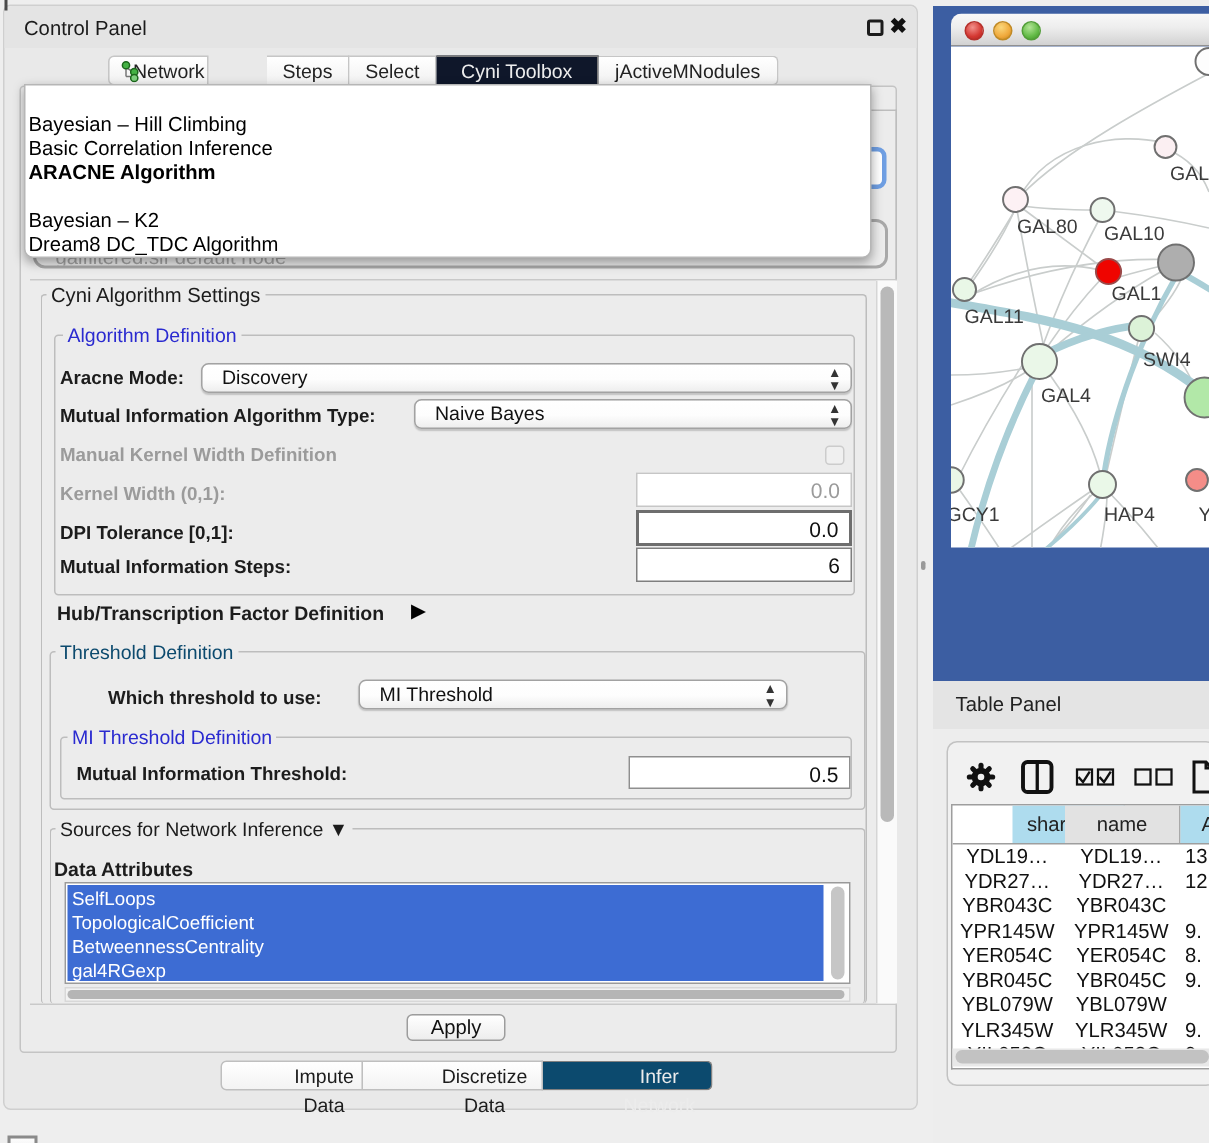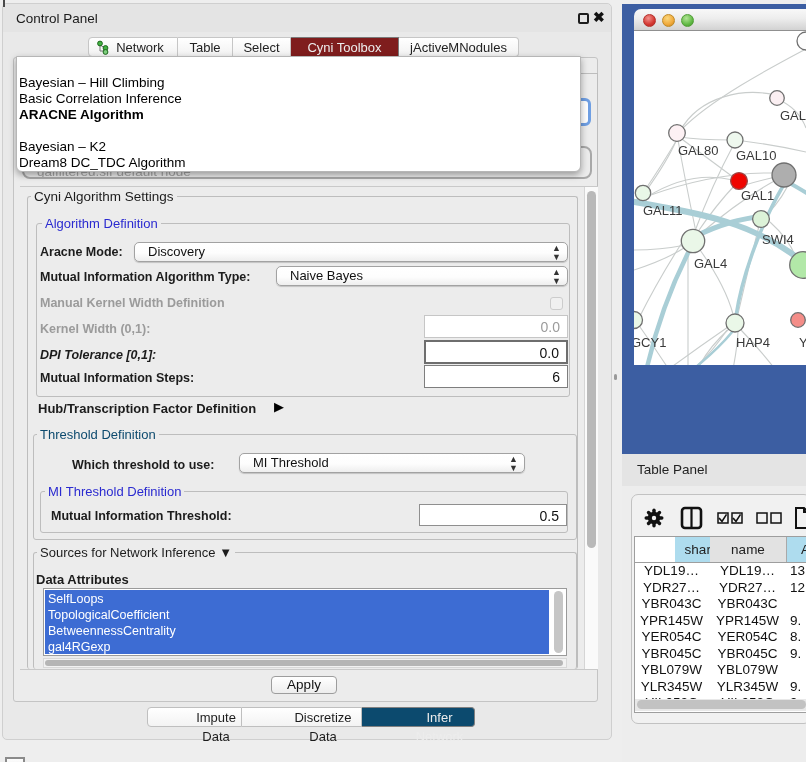--- a/index.html
+++ b/index.html
@@ -15,21 +15,21 @@
   #btn-float { position:absolute; left:578px; top:13px; width:11px; height:11px;
         border:2px solid #1c1c1c; border-radius:2px; }
   #btn-close { position:absolute; left:593px; top:9px; font-size:14px; font-weight:bold; color:#111; }
 
   
   .tab { position:absolute; top:37px; height:20px; font-size:13px; color:#222;
          background:linear-gradient(#ffffff,#f1f1f1); border:1px solid #c6c6c6;
          border-left:none; text-align:center; line-height:19px; }
   .tab.first { border-left:1px solid #c6c6c6; border-top-left-radius:4px; border-bottom-left-radius:4px;}
   .tab.last { border-top-right-radius:4px; border-bottom-right-radius:4px;}
-  .tab.sel { background:#7f1d1d; color:#ededed; border-color:#7a7a7a; }
+  .tab.sel { background:#0f172a; color:#ededed; border-color:#7a7a7a; }
 
   
   #inner { position:absolute; left:13px; top:57px; width:585px; height:645px;
            background:#ececec; border:1px solid #c4c4c4; border-radius:3px; }
 
   
   .grp { position:absolute; border:1px solid #bdbdbd; border-radius:3px; }
   .grp-title { position:absolute; top:-8px; background:#ececec; font-size:13px; padding:0 3px; white-space:nowrap;}
 
   .lbl { position:absolute; font-size:12.5px; font-weight:bold; color:#1c1c1c; white-space:nowrap;}
@@ -89,30 +89,30 @@
 </style>
 </head>
 <body>
 
 <div id="cp"></div>
 <div class="abs" style="left:3px; top:4px; width:608px; height:28px; background:#e4e4e4; border-radius:5px 5px 0 0;"></div>
 <div id="cp-title">Control Panel</div>
 <div id="btn-float"></div>
 <div id="btn-close">✖</div>
 
-<div class="tab first" style="left:88px; width:90px;">
+<div class="tab first" style="left:72px; width:67px;">
   <svg width="13" height="15" style="position:absolute;left:7px;top:2px;" viewBox="0 0 13 15">
     <path d="M4 4 L4 11 M4 11 L9 11 M4 5 L9 8" stroke="#777" stroke-width="1" fill="none"></path>
     <circle cx="4" cy="3.5" r="2.4" fill="#44b244" stroke="#1c681c"></circle>
     <circle cx="9.5" cy="8" r="2.4" fill="#44b244" stroke="#1c681c"></circle>
     <circle cx="9.5" cy="12" r="2.4" fill="#7ed07e" stroke="#1c681c"></circle>
   </svg>
   <span style="margin-left:14px;">Network</span>
 </div>
-<div class="tab" style="left:178px; width:55px;">Table</div>
+<div class="tab" style="left:178px; width:55px;">Steps</div>
 <div class="tab" style="left:233px; width:58px;">Select</div>
 <div class="tab sel" style="left:291px; width:108px;">Cyni Toolbox</div>
 <div class="tab last" style="left:399px; width:120px;">jActiveMNodules</div>
 
 <div id="inner"></div>
 
 <div class="abs" style="left:580px; top:73px; width:18px; height:1px; background:#bdbdbd;"></div>
 <div class="abs" style="left:597px; top:73px; width:1px; height:113px; background:#bdbdbd;"></div>
 <div class="abs" style="left:566px; top:98px; width:25px; height:28px; border:3px solid #6f9fe3; border-radius:6px; background:#fff;"></div>
 <div class="abs" style="left:22px; top:146px; width:570px; height:33px; border:2px solid #a8a8a8; border-radius:8px; color:#a6a6a6; font-size:13.5px; padding:16px 0 0 13px; overflow:hidden;">galfiltered.sif default node</div>
@@ -133,21 +133,21 @@
 
 <div class="lbl" style="left:40px; top:270px;">Mutual Information Algorithm Type:</div>
 <div class="combo" style="left:276px; top:266px; width:292px;">Naive Bayes<span class="arr">▲<br>▼</span></div>
 
 <div class="lbl dis" style="left:40px; top:296px;">Manual Kernel Width Definition</div>
 <div class="abs" style="left:550px; top:297px; width:13px; height:13px; background:#f0f0f0; border:1px solid #cccccc; border-radius:3px;"></div>
 
 <div class="lbl dis" style="left:40px; top:322px;">Kernel Width (0,1):</div>
 <div class="inp" style="left:424px; top:315px; width:144px; height:23px; border:1px solid #c6c6c6; color:#9b9b9b;">0.0</div>
 
-<div class="lbl" style="left:40px; top:348px;font-style:italic;">DPI Tolerance [0,1]:</div>
+<div class="lbl" style="left:40px; top:348px;">DPI Tolerance [0,1]:</div>
 <div class="inp" style="left:424px; top:340px; width:144px; height:24px; border:2px solid #6e6e6e;">0.0</div>
 
 <div class="lbl" style="left:40px; top:371px;">Mutual Information Steps:</div>
 <div class="inp" style="left:424px; top:365px; width:144px; height:23px; border:1px solid #7e7e7e;">6</div>
 
 <div class="lbl" style="left:38px; top:401px; font-size:13px;">Hub/Transcription Factor Definition</div>
 <div class="abs" style="left:274px; top:399px; font-size:13px; color:#000;">▶</div>
 
 <div class="grp" style="left:33px; top:434px; width:544px; height:106px;"></div>
 <div class="grp-title abs" style="left:37px; top:427px; color:#0c4a6e;">Threshold Definition</div>

